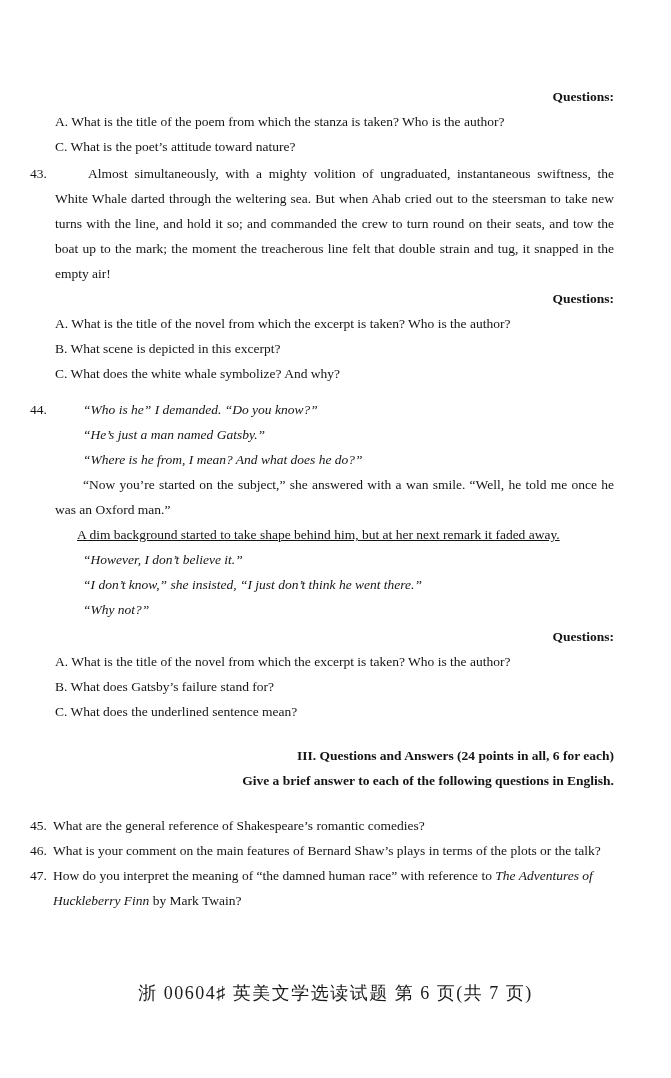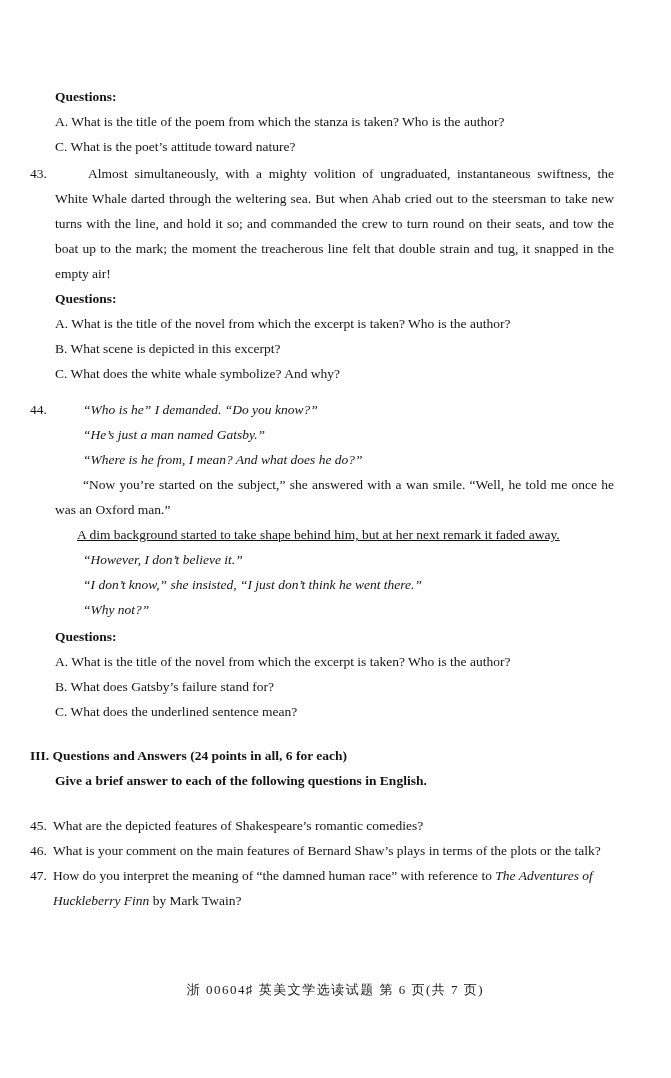--- a/index.html
+++ b/index.html
@@ -9,21 +9,21 @@
     background: #ffffff;
     position: relative;
     font-family: "Liberation Serif", serif;
     font-size: 13.5px;
     color: #141414;
     overflow: hidden;
   }
   .page { position: absolute; inset: 0; }
   .content { margin-left: 30px; margin-right: 57px; padding-top: 84px; }
   p { margin: 0; line-height: 25px; }
-  .bold { font-weight: bold; }
+  .bold { font-weight: bold; text-align: right; }
   .italic { font-style: italic; }
   .justify { text-align: justify; }
 
   
   .hang { position: relative; padding-left: 25px; }
   .hang .num { position: absolute; left: 0; top: 0; line-height: 25px; }
 
   
   .qnum { position: relative; padding-left: 23px; }
   .qnum .num { position: absolute; left: 0; top: 0; line-height: 25px; }
@@ -38,21 +38,21 @@
   .blk-q44 { margin-top: 2px; }
   .blk-sec3 { margin-top: 19px; }
   .blk-45 { margin-top: 20px; }
 
   .footer {
     position: absolute;
     top: 981px;
     left: 0;
     right: 0;
     text-align: center;
-    font-size: 13px;
+    font-size: 18px;
     letter-spacing: 1.5px;
     color: #1a1a1a;
   }
 </style>
 </head>
 <body>
 
 <div class="page">
   <div class="content">
 
@@ -90,21 +90,21 @@
       <p>C. What does the underlined sentence mean?</p>
     </div>
 
     <div class="blk-sec3">
       <p class="bold">III. Questions and Answers (24 points in all, 6 for each)</p>
       <p class="bold hang">Give a brief answer to each of the following questions in English.</p>
     </div>
 
     <div class="qnum blk-45">
       <span class="num">45.</span>
-      <p>What are the depicted features of Shakespeare’s romantic comedies?</p>
+      <p>What are the general reference of Shakespeare’s romantic comedies?</p>
     </div>
     <div class="qnum">
       <span class="num">46.</span>
       <p>What is your comment on the main features of Bernard Shaw’s plays in terms of the plots or the talk?</p>
     </div>
     <div class="qnum">
       <span class="num">47.</span>
       <p><span>How do you interpret the meaning of “the damned human race” with reference to </span><span class="italic">The Adventures of Huckleberry Finn</span><span> by Mark Twain?</span></p>
     </div>
 

